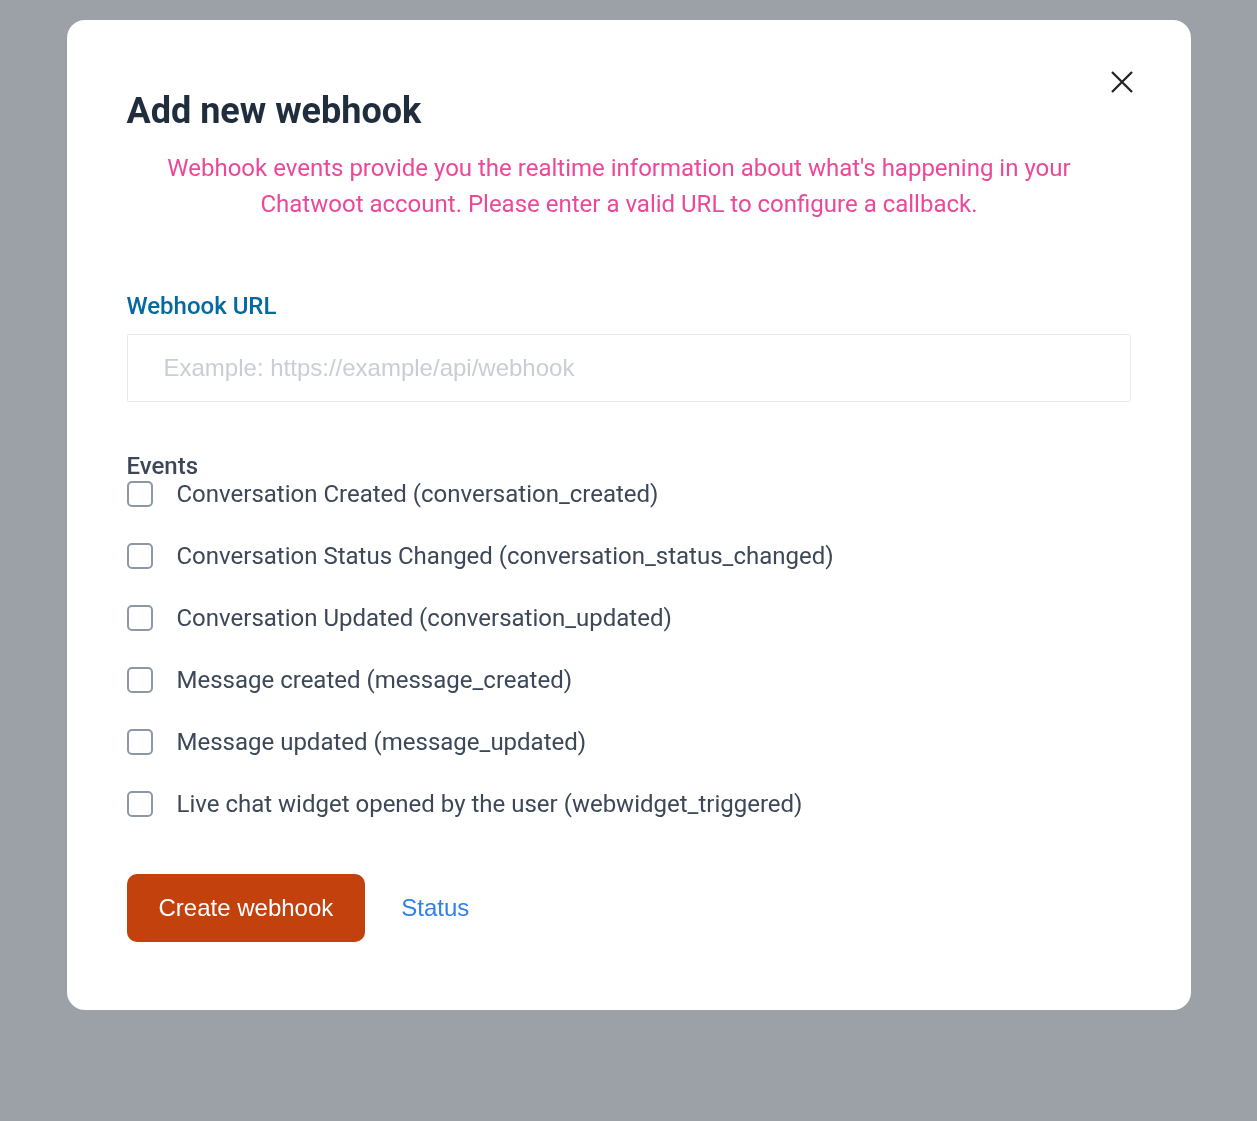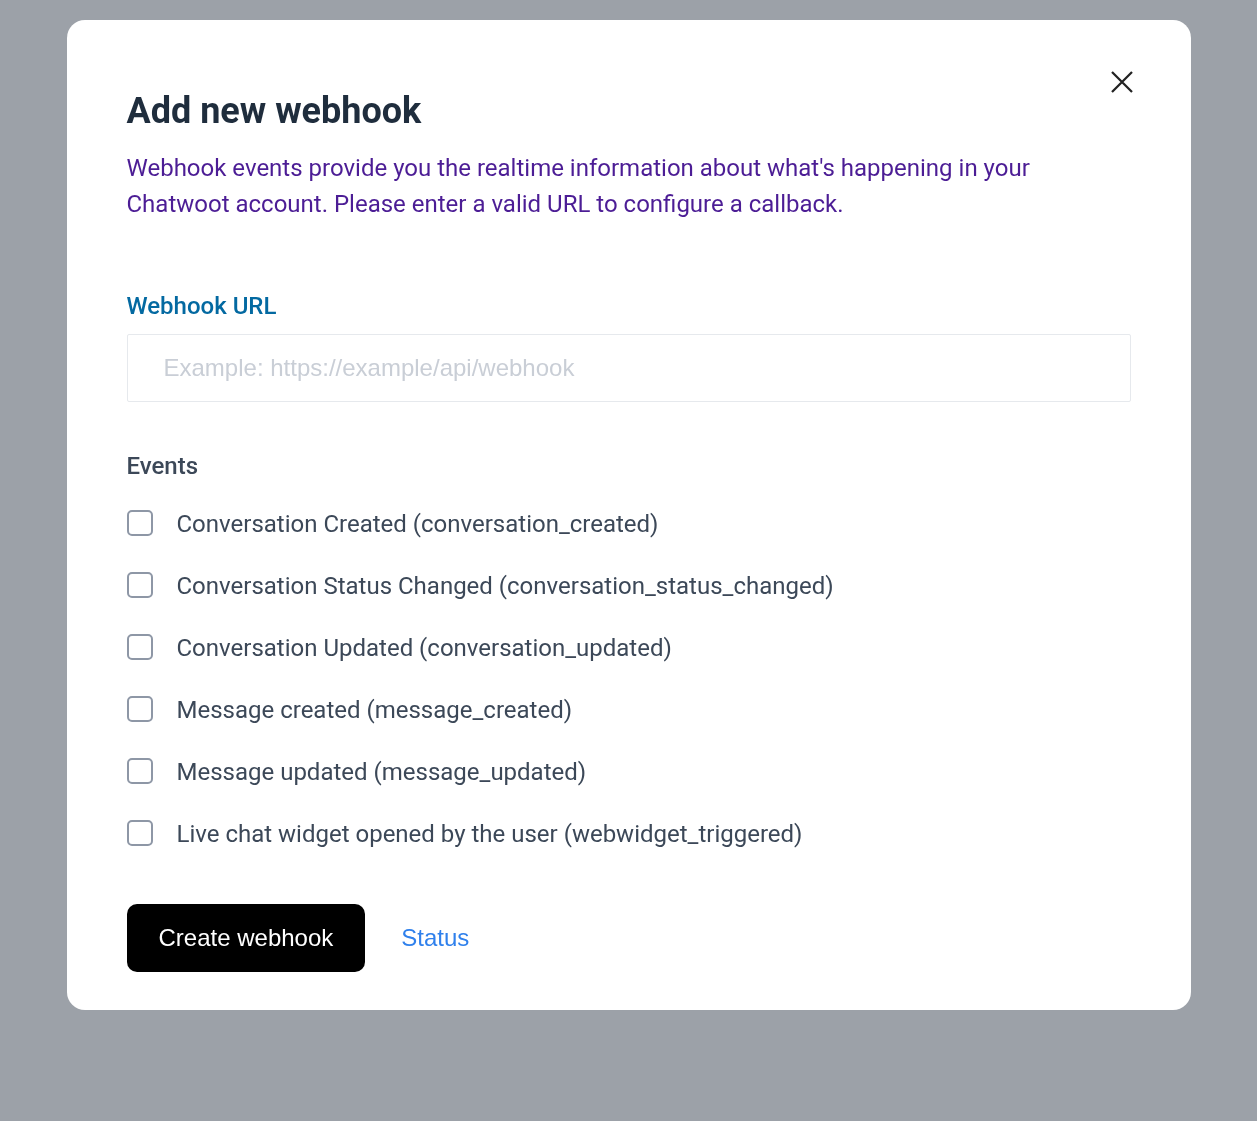--- a/index.html
+++ b/index.html
@@ -37,23 +37,24 @@
   .close-btn svg { width: 30px; height: 30px; stroke: #222; stroke-width: 1.8; }
   .modal h1 {
     font-size: 36px;
     font-weight: 700;
     color: #1f2d3d;
     margin-bottom: 18px;
   }
   .modal .description {
     font-size: 24px;
     line-height: 1.5;
-    color: #4c1d95;
+    color: #ec4899;
     margin-bottom: 70px;
     max-width: 985px;
+    text-align: center;
   }
   .field-label {
     font-size: 24px;
     color: #0369a1;
     font-weight: 500;
     margin-bottom: 14px;
   }
   .url-input {
     width: 100%;
     height: 68px;
@@ -63,41 +64,40 @@
     font-size: 24px;
     color: #3c4858;
     background: #fff;
     margin-bottom: 50px;
   }
   .url-input::placeholder { color: #c9ced6; }
   .events-label {
     font-size: 24px;
     color: #3c4858;
     font-weight: 500;
-    margin-bottom: 30px;
   }
   .events { display: flex; flex-direction: column; gap: 34px; margin-bottom: 56px; }
-  .event-row { display: flex; align-items: flex-start; gap: 24px; }
+  .event-row { display: flex; align-items: center; gap: 24px; }
   .event-row input[type="checkbox"] {
     appearance: none;
     width: 26px;
     height: 26px;
     border: 2.5px solid #8e97a6;
     border-radius: 5px;
     cursor: pointer;
     flex-shrink: 0;
   }
   .event-row label {
     font-size: 24px;
     color: #3c4858;
     cursor: pointer;
   }
   .actions { display: flex; align-items: center; gap: 36px; }
   .btn-primary {
-    background: #000000;
+    background: #c2410c;
     color: #ffffff;
     border: none;
     border-radius: 10px;
     padding: 20px 32px;
     font-size: 24px;
     font-weight: 500;
     cursor: pointer;
   }
   .btn-secondary {
     background: none;

